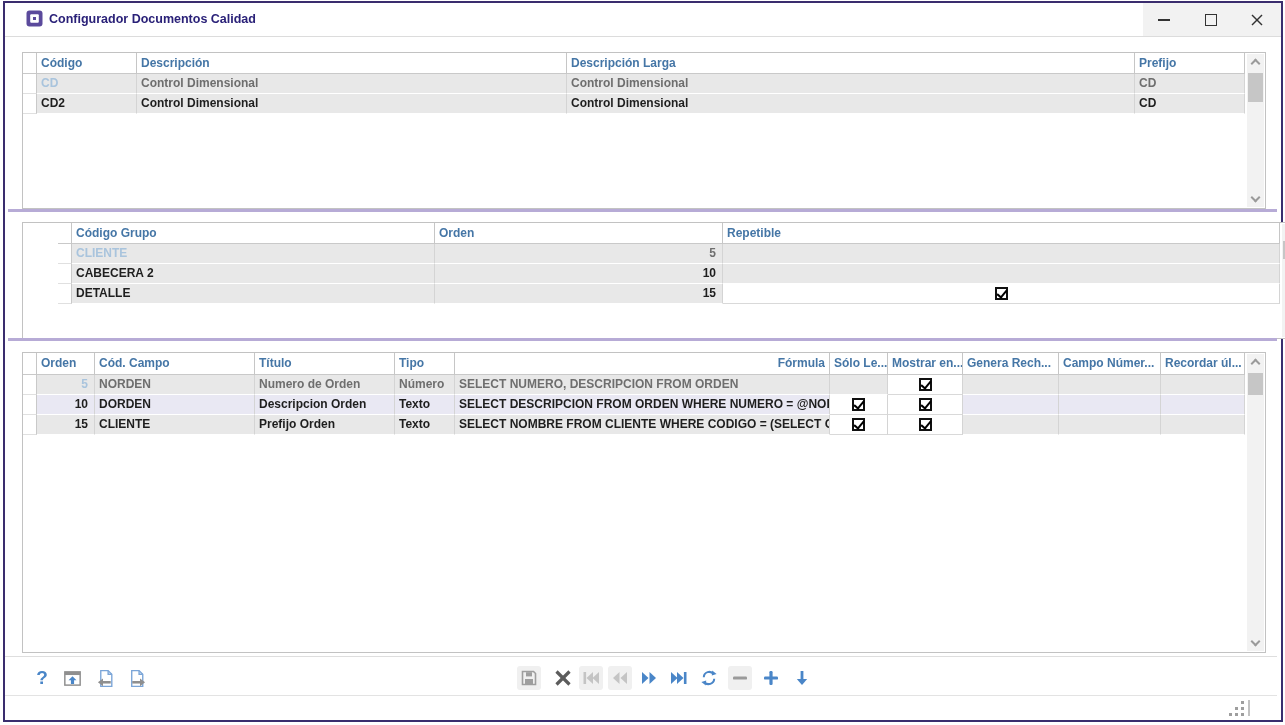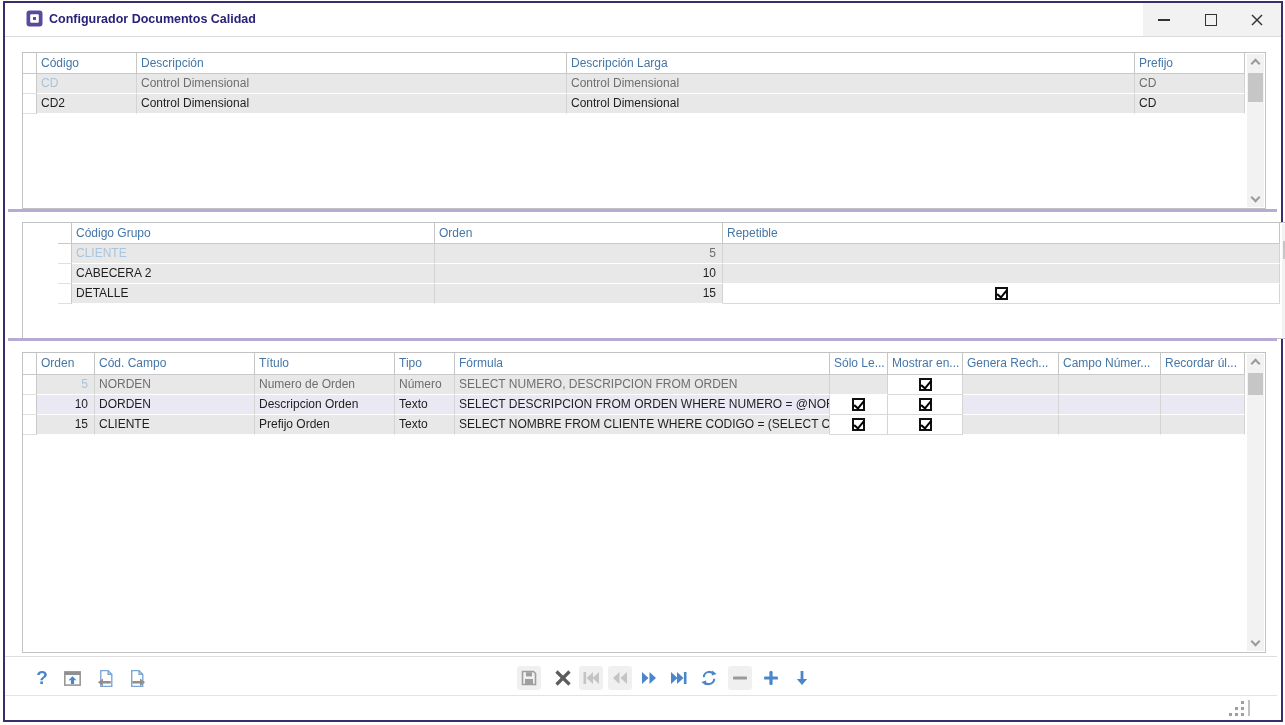--- a/index.html
+++ b/index.html
@@ -18,29 +18,29 @@
   .winbtn.max{right:48px;}
   .winbtn.close{right:2px;}
   .glyph-min{width:12px;height:2px;background:#333;}
   .glyph-max{width:10px;height:10px;border:1.5px solid #333;}
 
   
   .panel{position:absolute;background:#fff;border:1px solid #c2c2c2;overflow:hidden;}
   .g1{left:22px;top:52px;width:1242px;height:155px;}
   .g2{left:22px;top:222px;width:1242px;height:115px;padding-left:35px;}
   .g3{left:22px;top:352px;width:1242px;height:299px;}
-  .grow{display:flex;}
+  .grow{display:flex;font-weight:bold;}
   .c{box-sizing:border-box;border-right:1px solid #d4d4d4;padding:0 4px;line-height:19px;height:20px;
      white-space:nowrap;overflow:hidden;background:#e8e8e8;border-bottom:1px solid #fff;}
   .hdr .c{background:#fff;border-right:1px solid #c6c6c6;border-bottom:1px solid #c9c9c9;color:#4576a6;height:21px;line-height:20px;}
   .g3 .hdr .c{height:22px;line-height:21px;}
   .rowhdr{background:#fff !important;border-right:1px solid #c9c9c9;border-bottom:1px solid #e0e0e0;}
   .hdr .rowhdr{border-bottom:1px solid #c9c9c9;}
   .num{text-align:right;padding-right:6px;}
-  .ctr{text-align:left;}
+  .ctr{text-align:right;}
   .mut{color:#6e6e6e;}
   .self{color:#a9c4dd;}
   .sel2 .c{background:#e9e8f3;}
   .chkcell{display:flex;align-items:center;justify-content:center;background:#fff !important;border-bottom:1px solid #d9d9d9 !important;}
   
   .g1 .c0{width:14px}.g1 .c1{width:100px}.g1 .c2{width:430px}.g1 .c3{width:568px}.g1 .c4{width:110px}
   .g2 .c0{width:14px}.g2 .c1{width:363px}.g2 .c2{width:288px}.g2 .c3{width:557px}
   .g3 .c0{width:14px}.g3 .c1{width:58px}.g3 .c2{width:160px}.g3 .c3{width:140px}.g3 .c4{width:60px}
   .g3 .c5{width:375px}.g3 .c6{width:58px}.g3 .c7{width:75px}.g3 .c8{width:96px}.g3 .c9{width:102px}.g3 .c10{width:84px}
 

